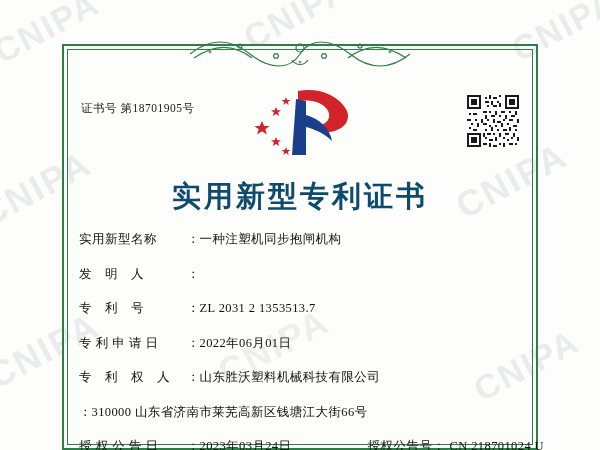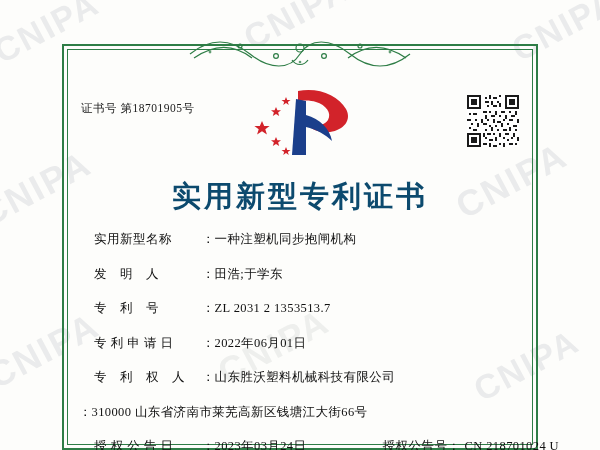--- a/index.html
+++ b/index.html
@@ -129,21 +129,20 @@
     align-items: baseline;
     margin-bottom: 17.5px;
     font-size: 12.5px;
     color: #111;
   }
   .field-label {
     width: 108px;
     flex: 0 0 108px;
     letter-spacing: 0.5px;
     white-space: nowrap;
-    margin-left: 15px;
   }
   .field-sep {
     flex: 0 0 10px;
     text-align: center;
   }
   .field-value {
     flex: 1 1 auto;
     letter-spacing: 0.4px;
     white-space: nowrap;
     overflow: hidden;
@@ -321,21 +320,20 @@
 
       <div class="field-row">
         <span class="field-label">实用新型名称</span>
         <span class="field-sep">：</span>
         <span class="field-value">一种注塑机同步抱闸机构</span>
       </div>
 
       <div class="field-row">
         <span class="field-label">发　明　人</span>
         <span class="field-sep">：</span>
-        <span class="field-value">田浩;于学东</span>
       </div>
 
       <div class="field-row">
         <span class="field-label">专　利　号</span>
         <span class="field-sep">：</span>
         <span class="field-value">ZL 2031 2 1353513.7</span>
       </div>
 
       <div class="field-row">
         <span class="field-label">专 利 申 请 日</span>

